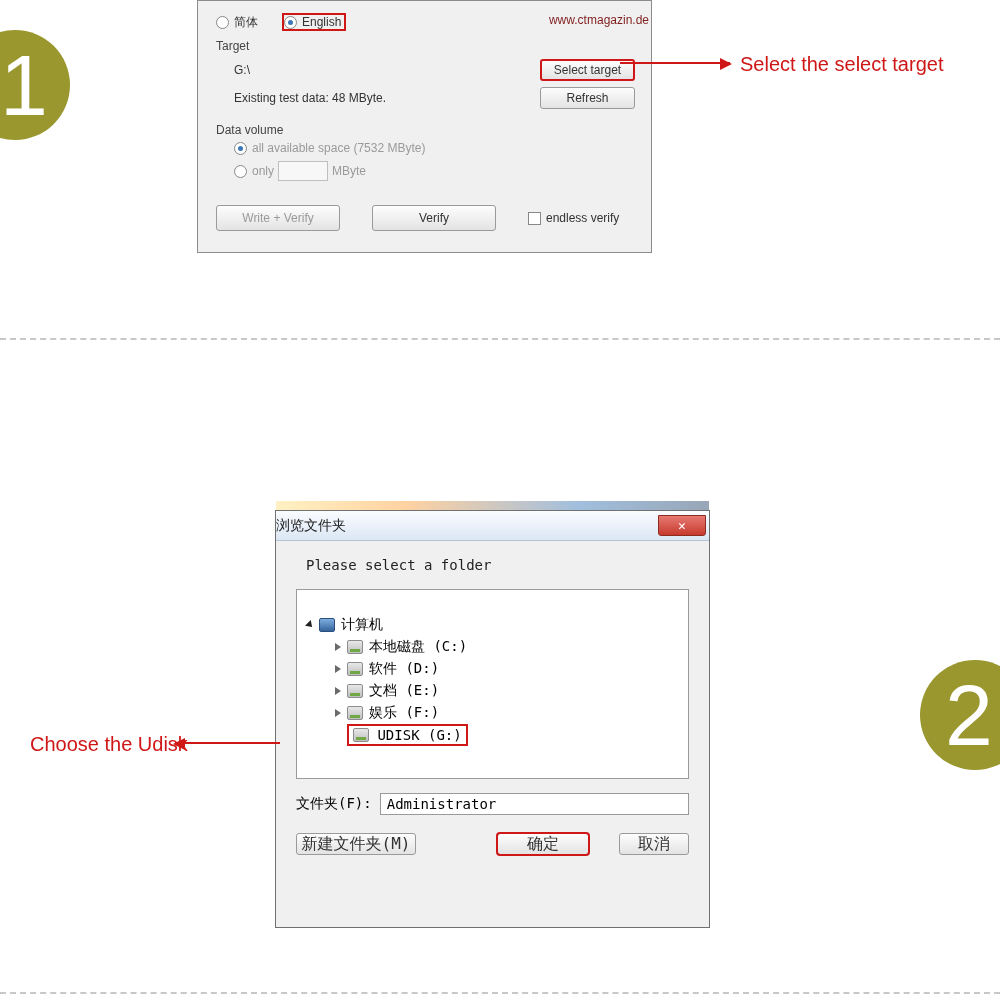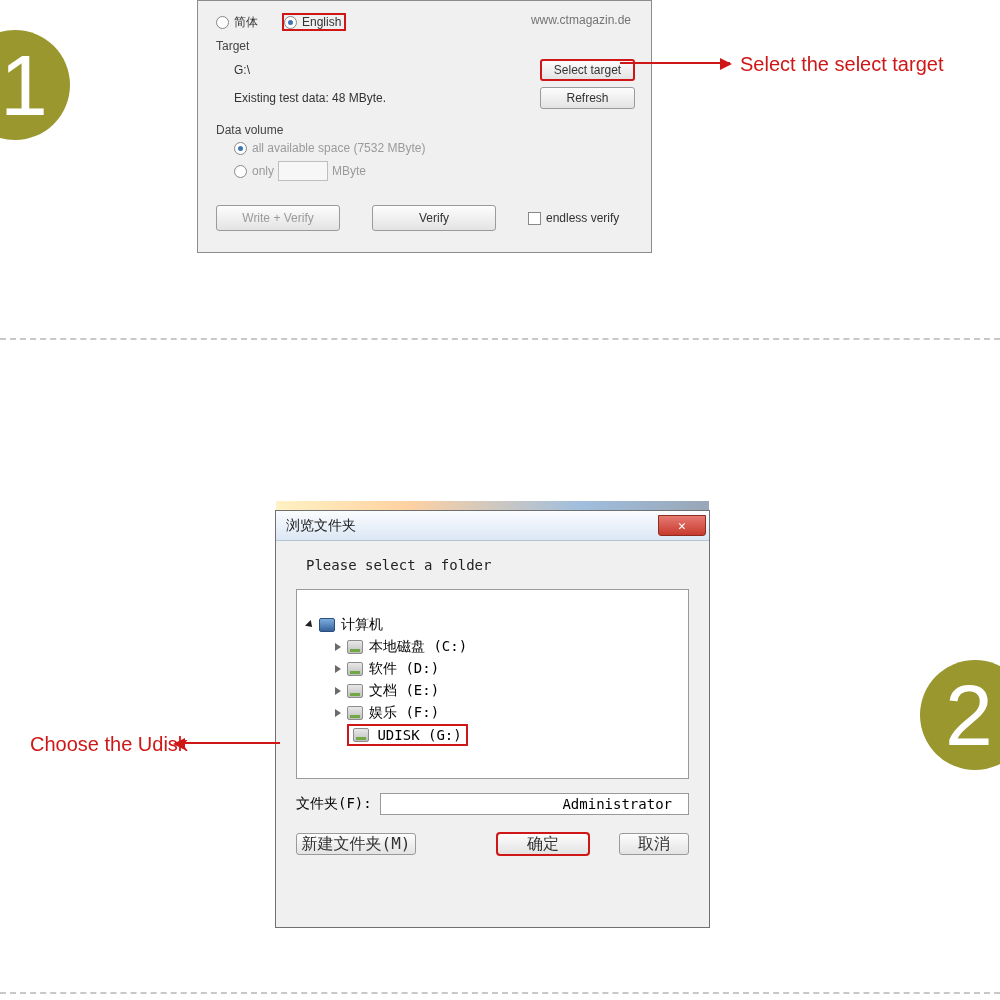--- a/index.html
+++ b/index.html
@@ -49,21 +49,21 @@
   .bg-stripe{
     position:absolute; left:0; width:100%; height:35px;
     bottom:0;
     background:linear-gradient(90deg,#ffe17a 0%,#ff9a2e 30%,#2d6fb5 70%,#1b3a5e 100%);
     opacity:.45;
     z-index:-1;
   }
   .row      { display:flex; align-items:center; }
   .radio    { width:13px;height:13px;border:1px solid #888;border-radius:50%;margin-right:5px;display:inline-flex;align-items:center;justify-content:center; background:#fff;}
   .radio.checked::after{content:"";width:5px;height:5px;background:#3b77b7;border-radius:50%;}
-  .site     { position:absolute; right:20px; top:12px; color:#737373; }
+  .site     { position:absolute; right:2px; top:12px; color:#7f1d1d; }
   .section-title{ color:#444; margin-top:8px; }
   .indent   { margin-left:18px; }
   .winbtn{
     width:95px; height:22px;
     background:linear-gradient(#fdfdfd,#e3e3e3);
     border:1px solid #9a9a9a; border-radius:3px;
     font-size:12px; color:#333;
     display:inline-flex;align-items:center;justify-content:center;
     cursor:default;
   }
@@ -97,21 +97,20 @@
     border:1px solid #707070;
     background:#f0f0f0;
     font-family:"SimSun","NSimSun",monospace;
   }
   .dlg2 .bg-stripe{top:-10px;height:50px;bottom:auto;}
   .titlebar{
     height:30px;
     background:linear-gradient(#fafcff,#dbe7f4);
     border-bottom:1px solid #b5c3d3;
     display:flex;align-items:center;justify-content:space-between;
-    padding-left:10px;
     font-size:14px; color:#222;
   }
   .closebtn{
     width:48px;height:21px;margin-right:3px;
     background:linear-gradient(#e67a72,#c73a2e);
     border:1px solid #8e2c22; border-radius:0 0 3px 3px;
     color:#fff; display:flex;align-items:center;justify-content:center;
     font-weight:bold; font-size:13px;
   }
   .dlg2-body{ padding:16px 20px 12px; }
@@ -128,21 +127,21 @@
   .ico{ width:16px;height:14px; display:inline-block;}
   .ico.computer{ background:linear-gradient(#7daee0,#35639a); border:1px solid #2a4f7c; border-radius:2px;}
   .ico.drive{ background:linear-gradient(#e8e8e8,#bfbfbf); border:1px solid #8d8d8d; border-radius:2px; position:relative;}
   .ico.drive::after{content:"";position:absolute;bottom:1px;left:2px;width:10px;height:3px;background:#6fa845;}
   .ico.network{ background:radial-gradient(circle at 30% 30%,#8fcff0,#1668a9); border-radius:50%;}
   .lvl1{margin-left:0px;} .lvl2{margin-left:28px;}
   .sel-udisk{ border:2px solid #cf1717; padding:0 4px; height:22px; display:inline-flex;align-items:center;}
   .folder-row{ display:flex;align-items:center; margin-top:14px; font-size:14px;}
   .folder-row input{
     flex:1; height:22px; border:1px solid #9a9a9a; background:#fff;
-    font-family:inherit; font-size:14px; padding:0 16px; margin-left:8px;text-align:right;
+    font-family:inherit; font-size:14px; padding:0 6px; margin-left:8px;
   }
   .dlg2-actions{ display:flex; justify-content:flex-end; gap:30px; margin-top:18px;}
   .dlg2-actions .winbtn{ font-family:inherit; font-size:16px;}
   .redbox2{ outline:2px solid #cf1717; outline-offset:-1px;}
 </style>
 </head>
 <body>
 
 <div class="badge one">
     <span>1</span>

